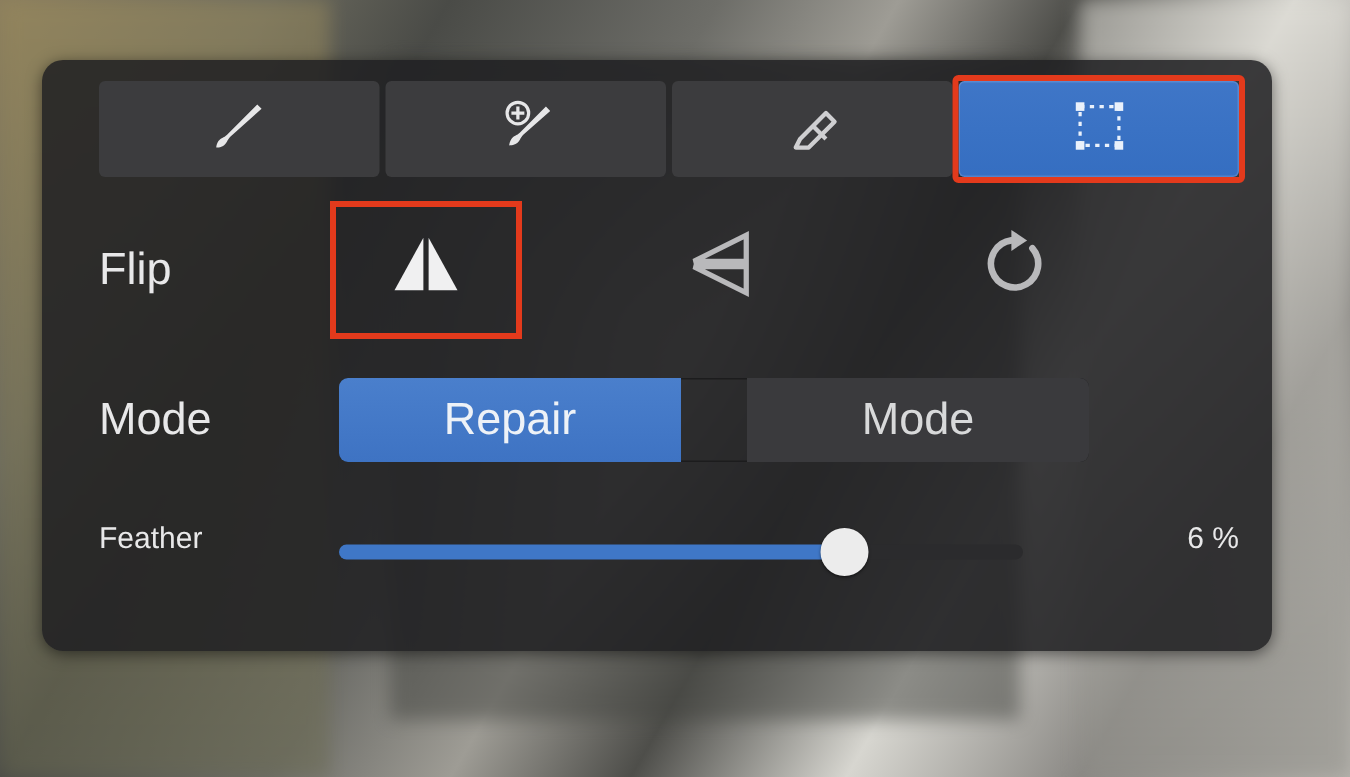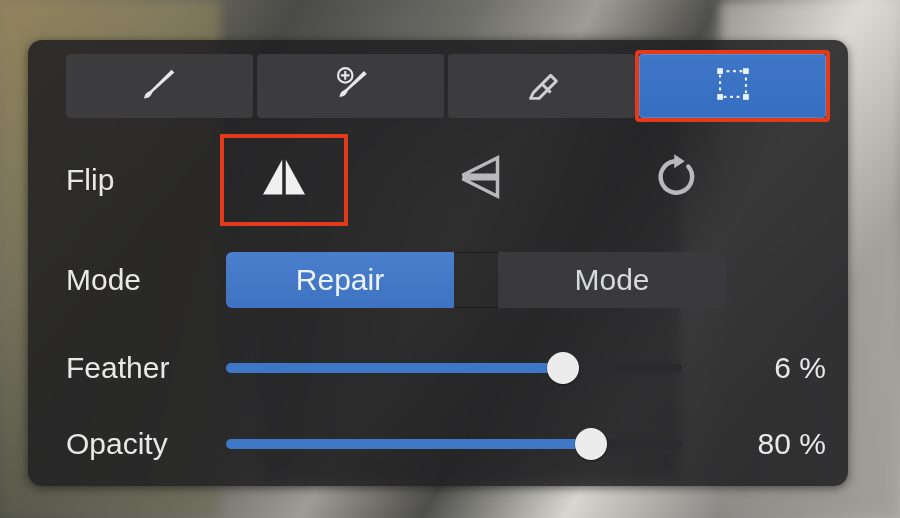--- a/index.html
+++ b/index.html
@@ -91,21 +91,21 @@
       background:#3a3a3d;
       color:#d8d9da; font-size:30px;
       display:flex; align-items:center; justify-content:center;
     }
     .segment.active {
       background: linear-gradient(#4a7fcc,#3e73c3);
       color:#eef2f7;
     }
 
     
-    .slider-row { margin: 8px 0 36px 0; display:flex; align-items:center; color:#e8e8e9; font-size:30px; }
+    .slider-row { margin: 8px 0 36px 0; display:flex; align-items:flex-start; color:#e8e8e9; font-size:20px; }
     .slider-row .label { width:160px; }
     .slider-wrap {
       flex:1 1 auto; position:relative; height:40px;
       display:flex; align-items:center;
       margin-right: 34px;
     }
     .track {
       position:absolute; left:0; right:0; height:10px;
       background:#2b2b2d; border-radius:5px;
     }
@@ -212,23 +212,14 @@
   <div class="slider-row">
     <div class="label">Feather</div>
     <div class="slider-wrap">
       <div class="track"></div>
       <div class="track-fill" style="width:74%"></div>
       <div class="thumb" style="left:74%"></div>
     </div>
     <div class="slider-value">6 %</div>
   </div>
 
-  <div class="slider-row" style="margin-bottom:12px">
-    <div class="label">Opacity</div>
-    <div class="slider-wrap">
-      <div class="track"></div>
-      <div class="track-fill" style="width:80%"></div>
-      <div class="thumb" style="left:80%"></div>
-    </div>
-    <div class="slider-value">80 %</div>
-  </div>
 
 </div>
 
 </body></html>

